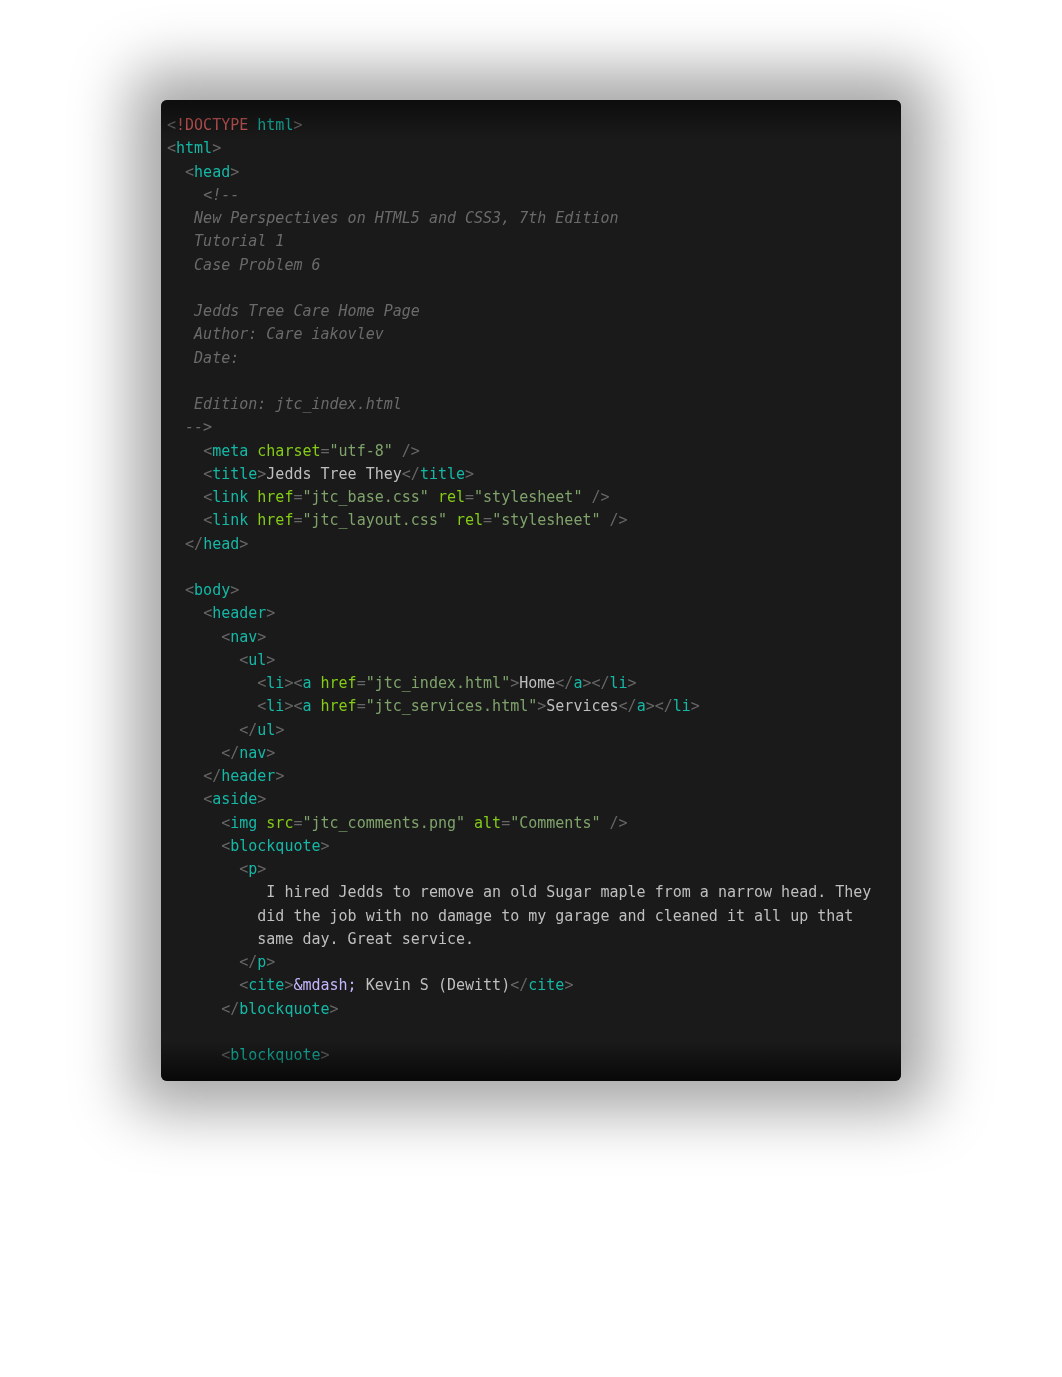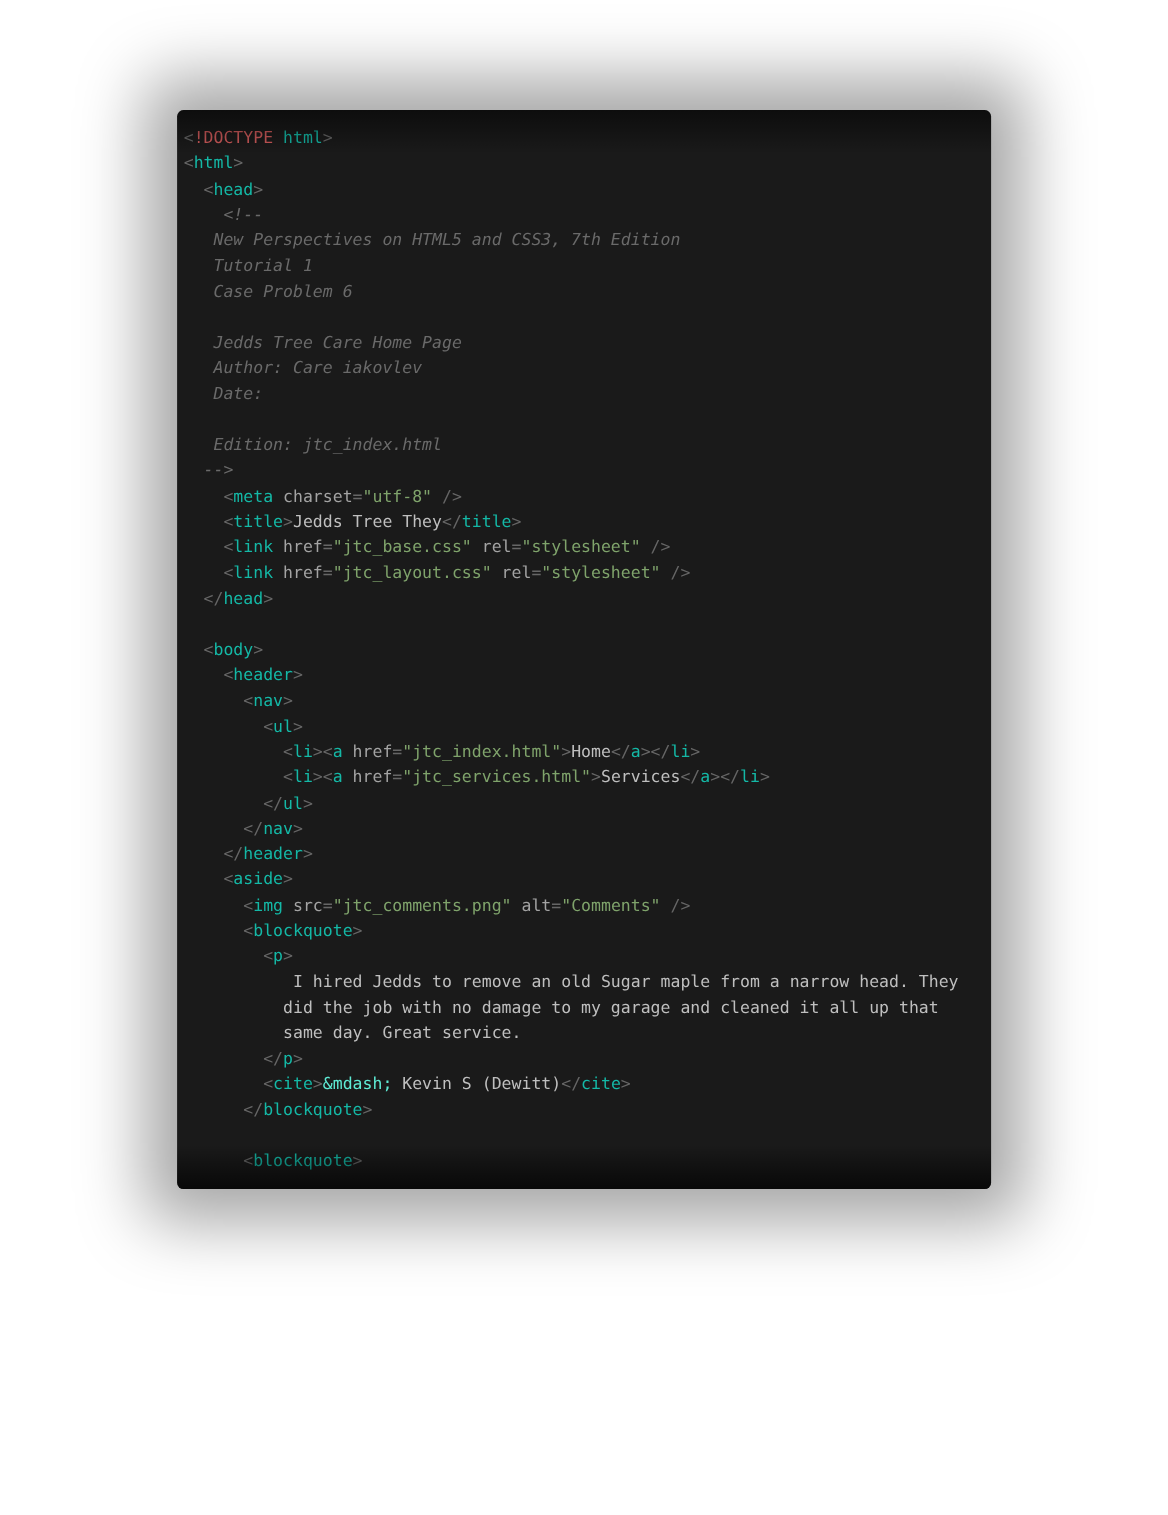--- a/index.html
+++ b/index.html
@@ -41,23 +41,23 @@
     }
     pre {
       white-space: pre-wrap;
       word-break: break-word;
       padding: 0 6px;
     }
     .gray   { color: #666; }
     .red    { color: #d15b5b; }
     .teal   { color: #14b8a6; }
     .italic { font-style: italic; color: #6a6a6a; }
-    .orange { color: #a3a3a3; }
+    .orange { color: #84cc16; }
     .green  { color: #7fa36b; }
-    .blue   { color: #5eead4; }
+    .blue   { color: #c4b5fd; }
     .text   { color: #bfbfbf; }
   </style>
 </head>
 <body>
 
 <div class="code-block">
 <pre><span class="gray">&lt;</span><span class="red">!</span><span class="red">DOCTYPE</span><span> </span><span class="teal">html</span><span class="gray">&gt;</span>
 <span class="gray">&lt;</span><span class="teal">html</span><span class="gray">&gt;</span>
   <span class="gray">&lt;</span><span class="teal">head</span><span class="gray">&gt;</span>
     <span class="italic">&lt;!--</span>

